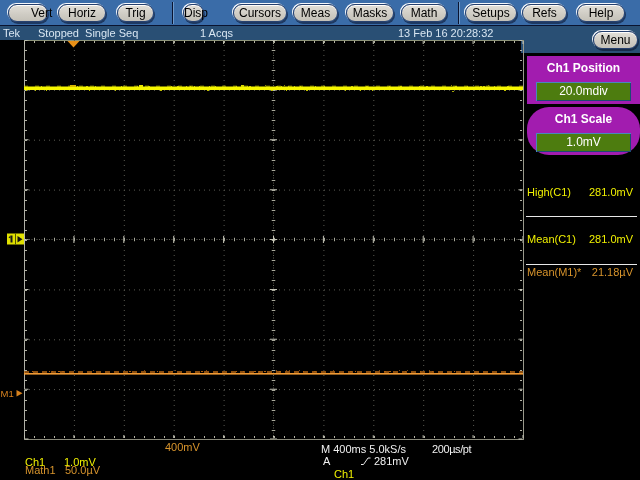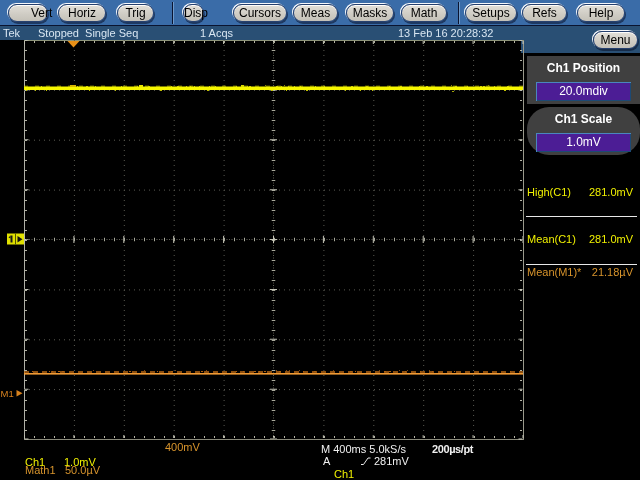--- a/index.html
+++ b/index.html
@@ -3,23 +3,23 @@
 * { margin:0; padding:0; box-sizing:border-box; }
 html,body { width:640px; height:480px; background:#000; overflow:hidden; }
 body { font-family:"Liberation Sans", sans-serif; position:relative; }
 .abs { position:absolute; }
 .menubar { left:0; top:0; width:640px; height:26px; background:#3a6ca8; border-bottom:1px solid #0a1430; }
 .btn { position:absolute; top:4px; height:18px; background:linear-gradient(#e2dfd8 0%,#d0cdc5 55%,#c4c1b8 100%); border:1px solid #26406e; border-radius:9px; color:#000; font-size:12px; text-align:center; line-height:16px; box-shadow: -1px -1px 0 #f6f8fb, 1px 2px 0 rgba(8,16,40,.55), inset 0 1px 0 #fdfdfc; }
 .vdiv { position:absolute; top:2px; height:22px; width:2px; background:linear-gradient(90deg,#0a1430 0,#0a1430 1px,#6f9aca 1px); }
 .statusbar { left:0; top:26px; width:640px; height:14px; background:#294f74; }
 .st { position:absolute; top:27px; color:#d8e6f2; font-size:11px; white-space:pre; }
 .rblock { left:521px; top:26px; width:119px; height:27px; background:#294f74; }
-.panel { left:527px; width:113px; background:#404040; color:#fff; }
+.panel { left:527px; width:113px; background:#a21caf; color:#fff; }
 .phead { text-align:center; font-weight:bold; font-size:12px; padding-top:5px; }
-.pval { position:absolute; left:536px; width:95px; height:19px; background:#4c1d95; text-align:center; font-size:12px; line-height:19px; color:#fff; box-shadow: inset 1px 1px 0 #4a86bd, inset -1px -1px 0 #1d4a74; }
+.pval { position:absolute; left:536px; width:95px; height:19px; background:#4d7c0f; text-align:center; font-size:12px; line-height:19px; color:#fff; box-shadow: inset 1px 1px 0 #4a86bd, inset -1px -1px 0 #1d4a74; }
 .ro { position:absolute; left:527px; width:106px; font-size:11px; }
 .ro .v { float:right; }
 .yel { color:#f0f000;margin-top:13px; }
 .org { color:#d8942c; }
 .wht { color:#f0f0f0; }
 .sep { position:absolute; left:526px; width:111px; height:1px; background:#e8e8e8; }
 .bt { position:absolute; font-size:11px; white-space:pre; }
 </style></head>
 <body>
 <div class="abs menubar"></div>
@@ -229,18 +229,18 @@
 
 <div class="ro yel" style="top:173px;">High(C1)<span class="v">281.0mV</span></div>
 <div class="sep" style="top:216px;"></div>
 <div class="ro yel" style="top:220px;">Mean(C1)<span class="v">281.0mV</span></div>
 <div class="sep" style="top:264px;"></div>
 <div class="ro org" style="top:266px;">Mean(M1)*<span class="v">21.18µV</span></div>
 
 <div class="bt yel" style="left:25px; top:443px;">Ch1</div>
 <div class="bt yel" style="left:64px; top:443px;">1.0mV</div>
 <div class="bt wht" style="left:321px; top:443px;">M 400ms 5.0kS/s</div>
-<div class="bt wht" style="left:432px; top:443px; letter-spacing:-0.4px;font-weight:bold;">200µs/pt</div>
+<div class="bt wht" style="left:432px; top:443px; letter-spacing:-0.4px;">200µs/pt</div>
 <div class="bt wht" style="left:323px; top:455px;">A</div>
 <div class="bt yel" style="left:334px; top:455px;">Ch1</div>
 <div class="bt wht" style="left:374px; top:455px;">281mV</div>
 <div class="bt org" style="left:25px; top:464px;">Math1</div>
 <div class="bt org" style="left:65px; top:464px;">50.0µV</div>
 <div class="bt org" style="left:129px; top:441px;margin-left:36px;">400mV</div>
 </body></html>

